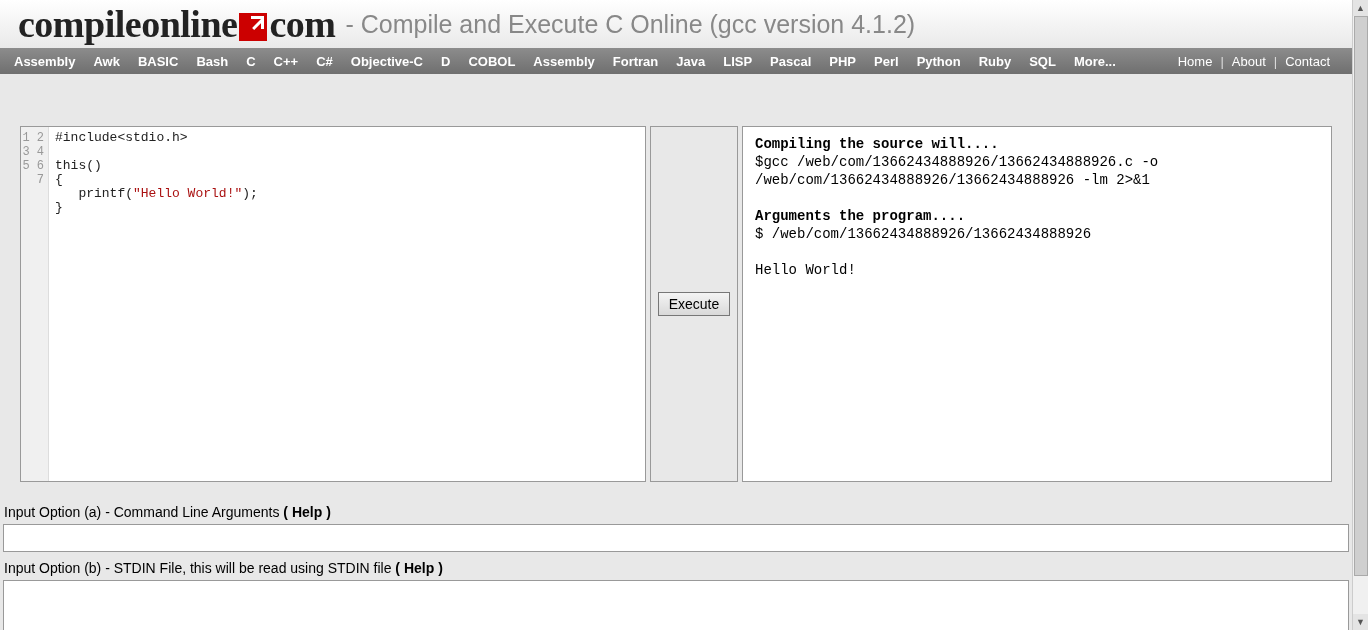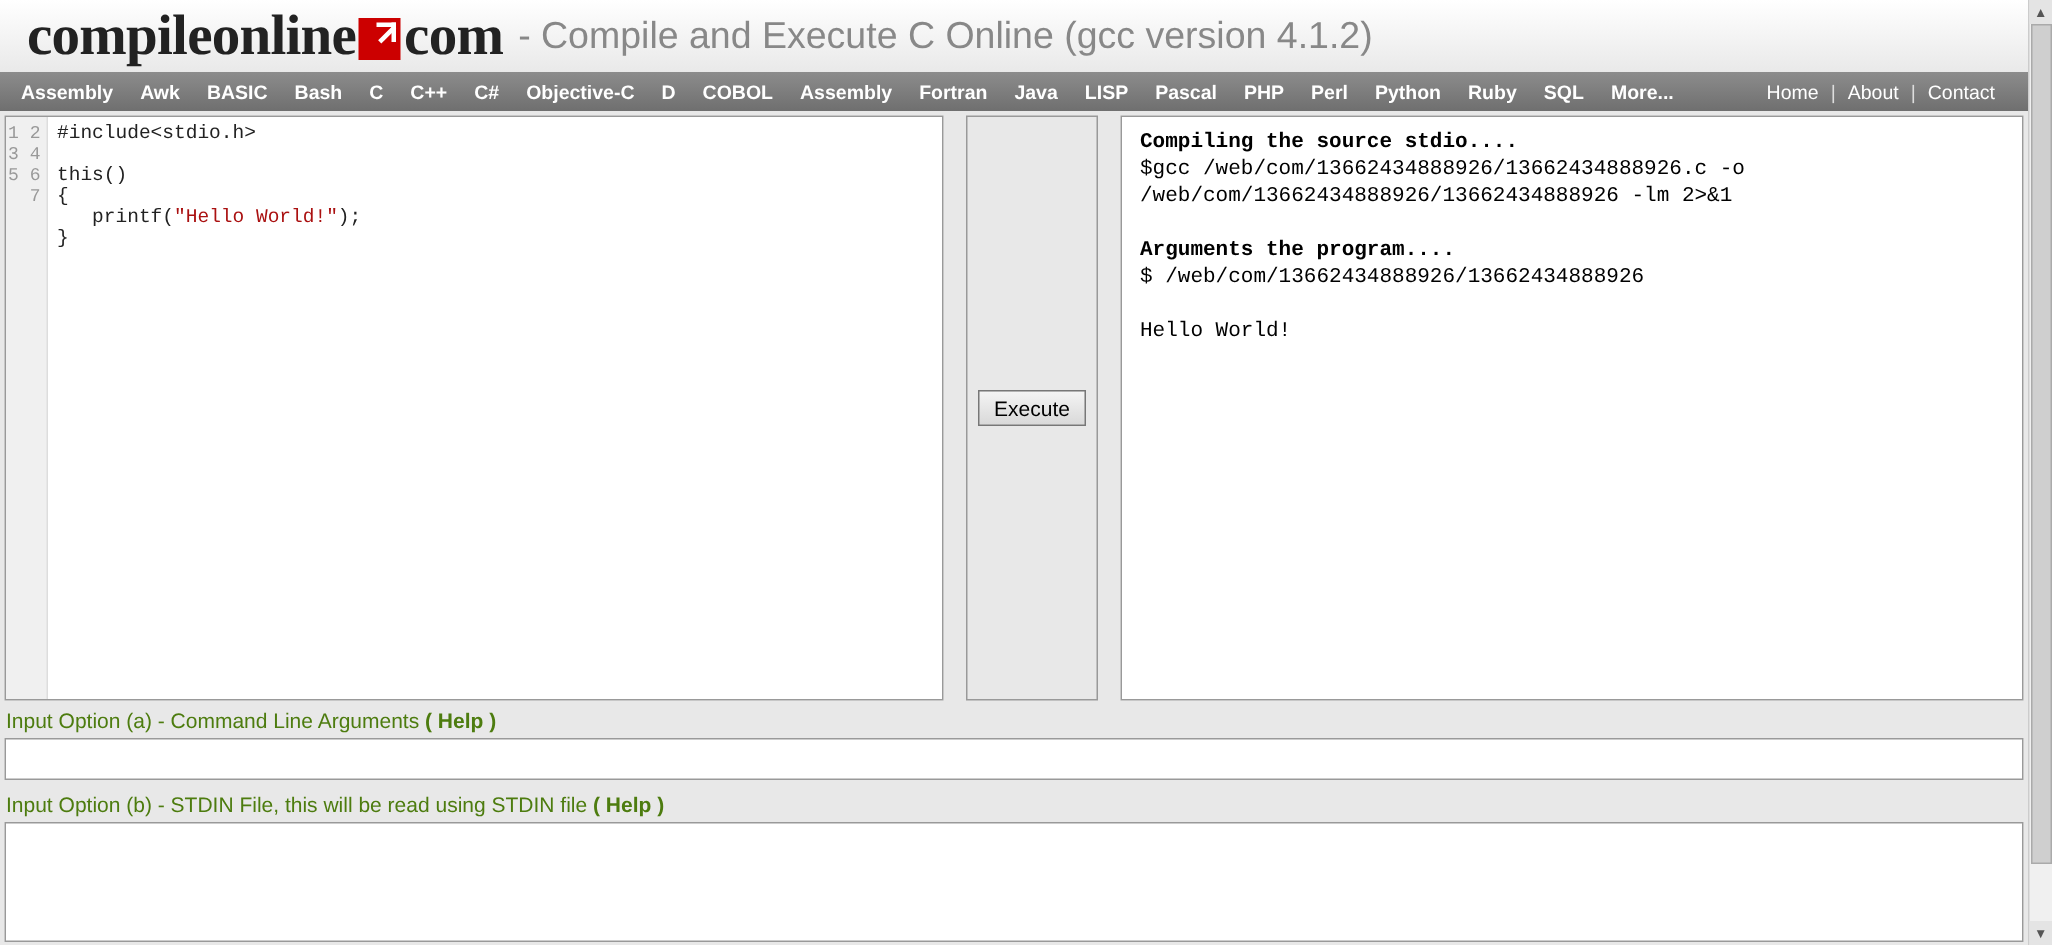--- a/index.html
+++ b/index.html
@@ -80,23 +80,24 @@
   .navbar .navitem {
     margin-right: 18px;
     cursor: pointer;
   }
   .navbar .spacer { flex: 1; }
   .navbar .rightitem { margin-left: 8px; margin-right: 8px; cursor: pointer; font-weight: normal;}
   .navbar .sep { color: #ddd; font-weight: normal;}
   
   .main {
     display: flex;
-    padding: 3px;
-    gap: 15px;
+    padding: 20px;
+    gap: 4px;
     height: 396px;
+    margin-top: 32px;
   }
   .panel {
     background: #fff;
     border: 1px solid #999;
   }
   .editor-panel {
     width: 626px;
     display: flex;
   }
   .gutter {
@@ -143,21 +144,21 @@
     padding: 8px 12px;
     line-height: 18px;
     white-space: pre-wrap;
     color: #000;
   }
   .output-panel .bold { font-weight: bold; }
   
   .opt-label {
     padding: 2px 4px;
     font-size: 14px;
-    color: #4d7c0f;
+    color: #000000;
     background: #e8e8e8;
   }
   .opt-label b { font-weight: bold; }
   .opt-box {
     margin: 2px 3px 6px 3px;
     border: 1px solid #999;
     background: #fff;
     height: 28px;
   }
   .opt-box.tall { height: 80px; }
@@ -244,21 +245,21 @@
 <span>{</span>
 <span>   </span><span>printf(</span><span class="str">"Hello World!"</span><span>);</span>
 <span>}</span>
 <span></span></div>
     </div>
 
     <div class="exec-col">
       <button class="exec-btn">Execute</button>
     </div>
 
-    <div class="panel output-panel"><span class="bold">Compiling the source stdio....</span>
+    <div class="panel output-panel"><span class="bold">Compiling the source will....</span>
 <span>$gcc /web/com/13662434888926/13662434888926.c -o /web/com/13662434888926/13662434888926 -lm 2&gt;&amp;1</span>
 <span></span>
 <span class="bold">Arguments the program....</span>
 <span>$ /web/com/13662434888926/13662434888926</span>
 <span></span>
 <span>Hello World!</span></div>
   </div>
 
   <div class="opt-label">
     <span>Input Option (a) - Command Line Arguments </span><b>( Help )</b>

